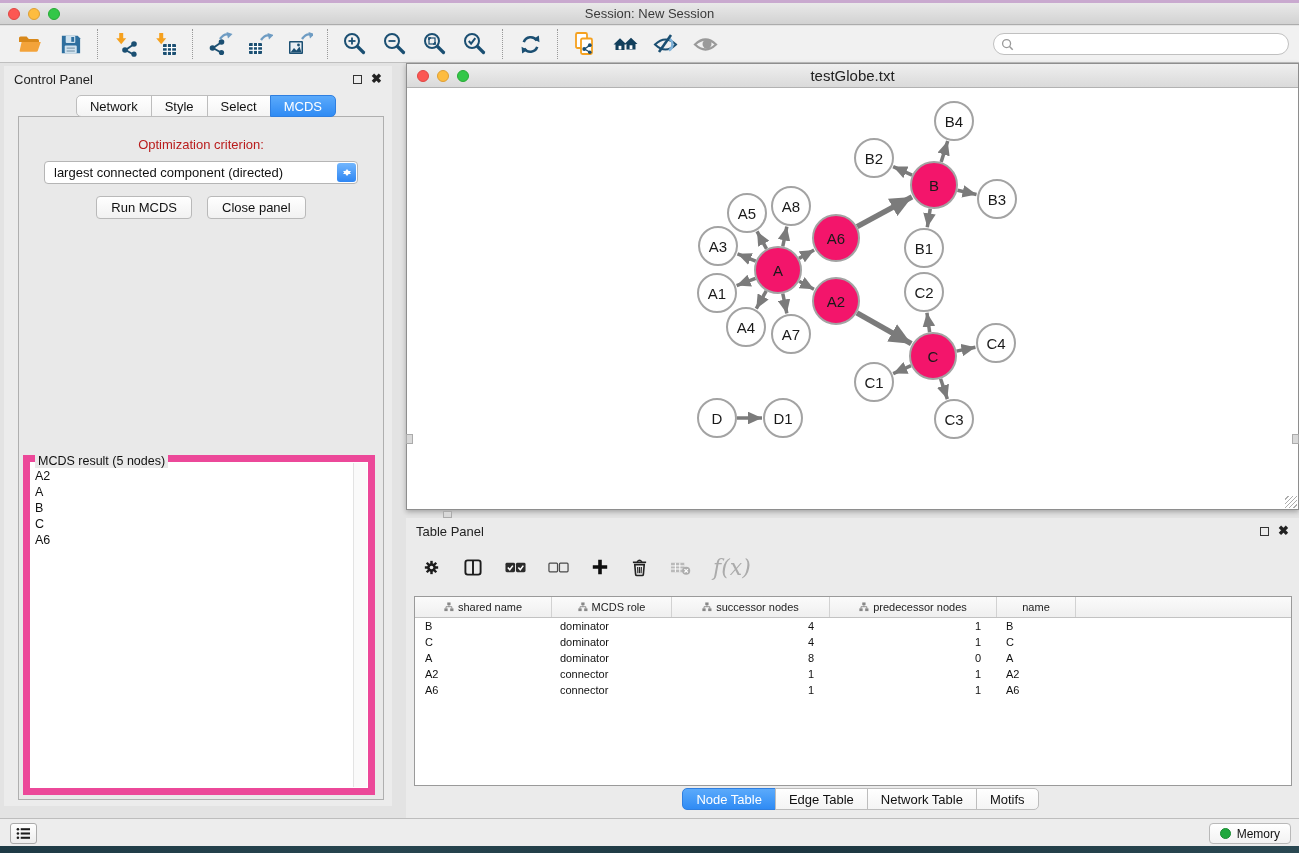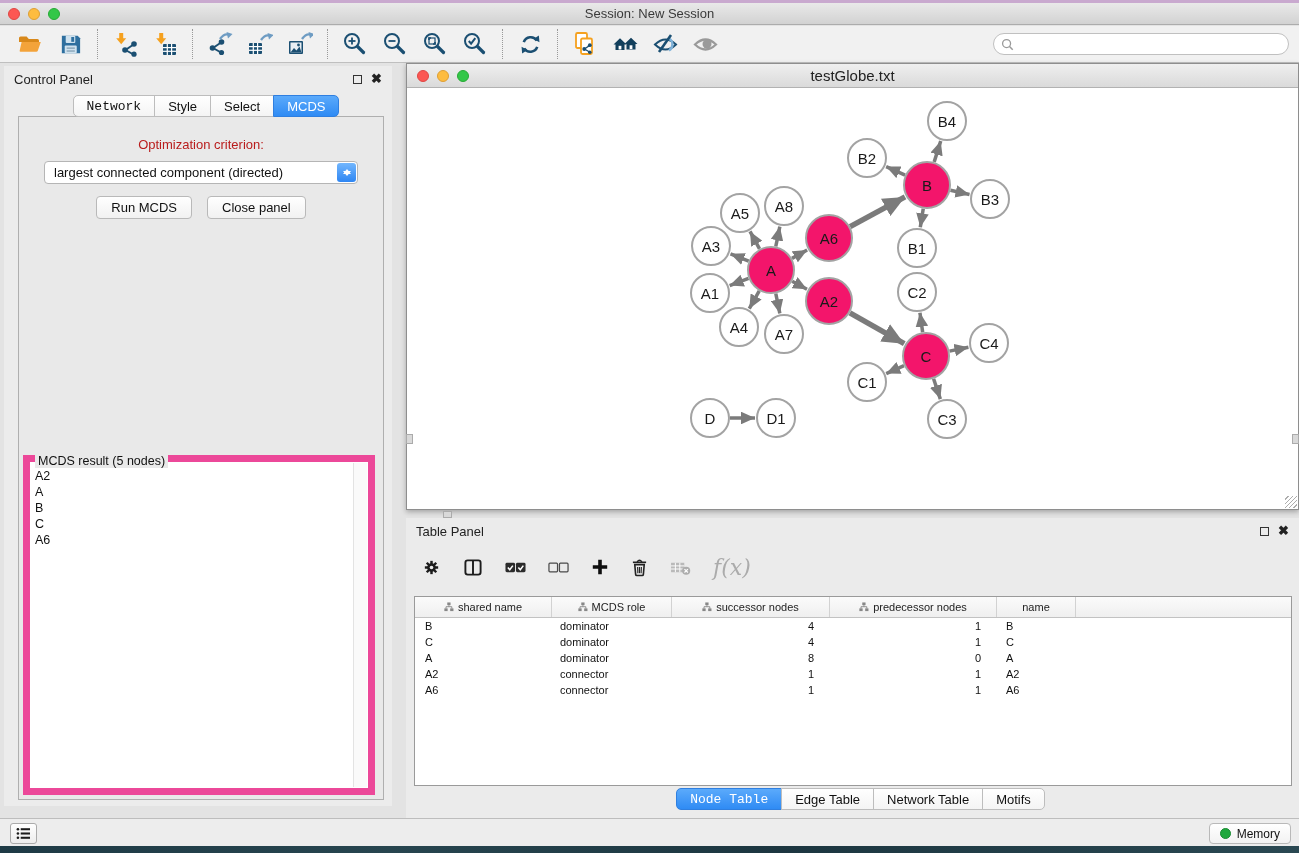--- a/index.html
+++ b/index.html
@@ -37,21 +37,21 @@
   .control-panel { position:absolute; left:4px; top:3px; width:388px; height:740px; background:#ECECEC; }
   .panel-header { height:26px; display:flex; align-items:center; padding:0 10px;
     font-size:13px; color:#222; }
   .win-btns { margin-left:auto; display:flex; gap:9px; align-items:center; }
   .wbtn-sq { width:9px; height:9px; border:1.5px solid #333; display:inline-block; }
   .wbtn-x { font-size:13px; font-weight:bold; color:#222; line-height:10px; }
   .cp-tabs { position:absolute; top:29px; left:0; width:100%; display:flex;
     justify-content:center; z-index:2; }
   .seg { background:linear-gradient(#FFFFFF,#F4F4F4); border:1px solid #BDBDBD; margin-left:-1px;
     font-size:13px; color:#111; padding:3px 13px; height:22px; line-height:15px; }
-  .seg:first-child { border-radius:5px 0 0 5px; margin-left:16px;font-family:Liberation Mono, monospace; }
+  .seg:first-child { border-radius:5px 0 0 5px; margin-left:16px; }
   .seg:last-child { border-radius:0 5px 5px 0; }
   .seg.active { background:linear-gradient(#5BAAFB,#2F8BF4); color:#fff; border-color:#2F7FE0; }
   .cp-content { position:absolute; left:14px; right:8px; top:50px; bottom:6px;
     background:#E9E9E9; border:1px solid #AFAFAF; }
   .opt-label { text-align:center; margin-top:20px; font-size:13px; color:#b91c1c; }
   .selectbox { margin:9px auto 0; width:314px; height:23px; background:#fff;
     border:1px solid #B5B5B5; border-radius:4px; position:relative;
     font-size:13px; line-height:21px; padding-left:9px; color:#111; }
   .spinner { position:absolute; right:1px; top:1px; width:19px; height:19px; border-radius:3px;
     background:linear-gradient(#72B6FD,#2E86F3); }
@@ -69,21 +69,21 @@
   .result-scroll { position:absolute; top:1px; bottom:1px; right:1px; width:14px;
     background:#FAFAFA; border-left:1px solid #E3E3E3; }
 
   
   .network-window { position:absolute; left:406px; top:0; width:893px; height:447px;
     border:1px solid #8E8E8E; background:#fff; box-shadow:0 2px 5px rgba(0,0,0,.28); }
   .nw-titlebar { height:24px; background:linear-gradient(#EFEFEF,#DADADA);
     border-bottom:1px solid #B2B2B2; text-align:center; font-size:15px; line-height:24px; color:#222;
     position:relative; }
   .nw-lights { position:absolute; left:10px; top:6px; display:flex; gap:8px; }
-  .nw-canvas { position:absolute; top:25px; left:0; right:0; bottom:0; overflow:hidden; }
+  .nw-canvas { position:absolute; top:25px; left:0; right:0; bottom:0; overflow:hidden;padding-left:7px; }
   .handle { position:absolute; width:7px; height:10px; background:#D9D9D9; border:1px solid #ABABAB; }
   .grip { position:absolute; right:1px; bottom:1px; width:12px; height:12px;
     background:repeating-linear-gradient(135deg,transparent 0 2px,#ADADAD 2px 3px); }
   .splitter-h { position:absolute; left:443px; top:448px; width:9px; height:7px;
     background:#D9D9D9; border:1px solid #ABABAB; }
 
   
   .table-panel { position:absolute; left:406px; top:455px; width:893px; height:300px; background:#EBEBEB; }
   .tp-toolbar { position:absolute; top:28px; left:0; right:0; height:42px;
     display:flex; align-items:center; padding-left:16px; gap:22px; }

